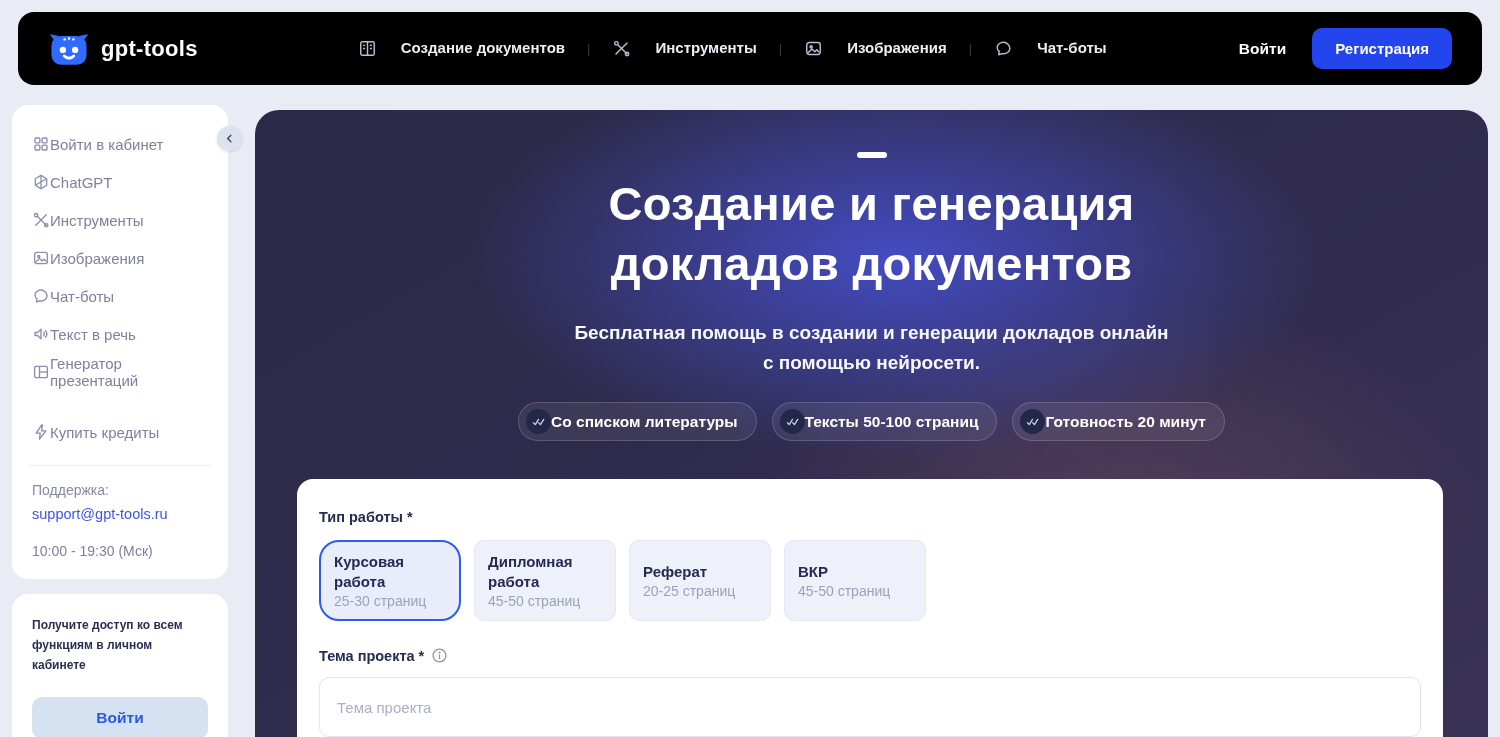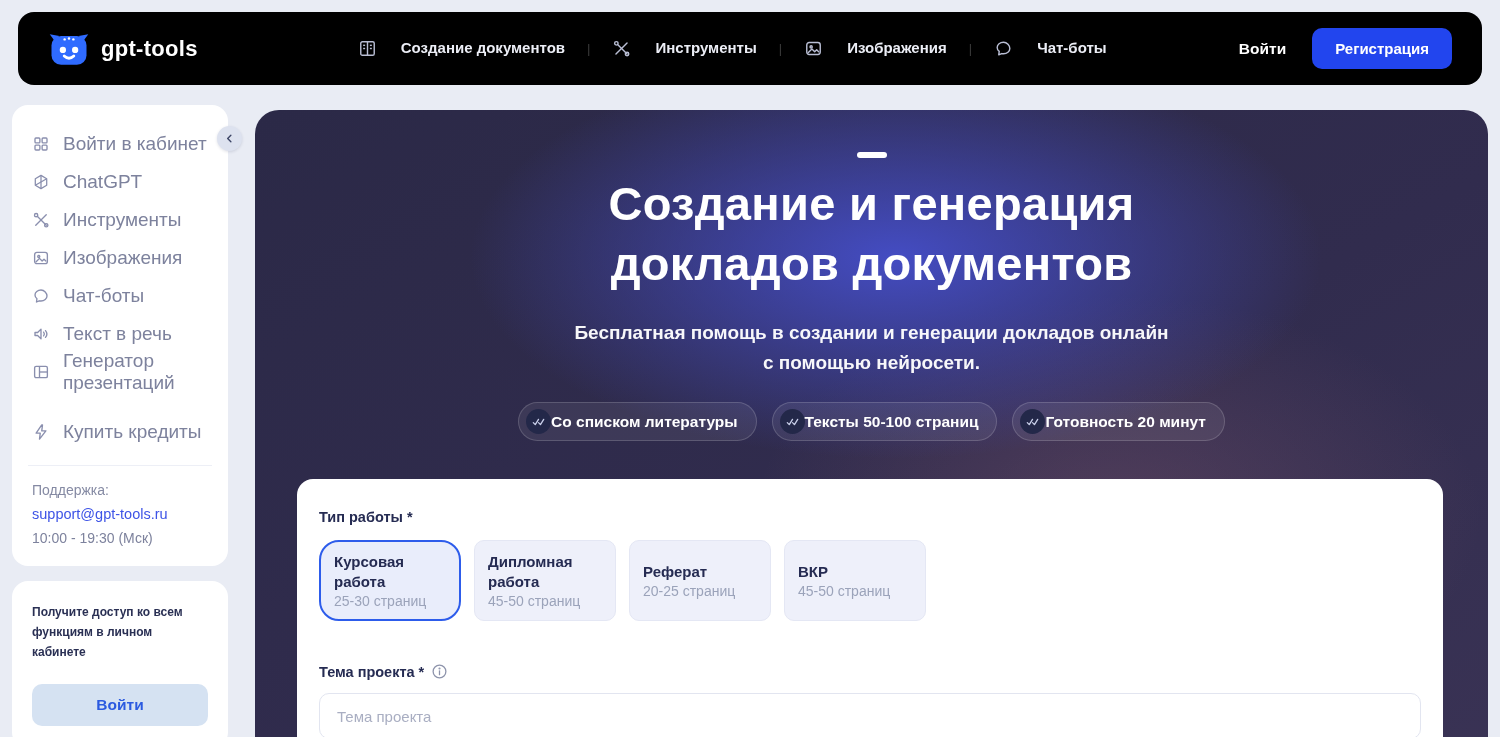--- a/index.html
+++ b/index.html
@@ -19,27 +19,27 @@
   .nav-sep { color:rgba(255,255,255,.22); margin:0 22px; font-size:13px; }
   .header-right { display:flex; align-items:center; gap:26px; }
   .login-link { color:#fff; font-size:15.5px; font-weight:600; cursor:pointer; }
   .register-btn { background:#2245ee; color:#fff; border:none; border-radius:10px;
     padding:12px 23px; font-size:15px; font-weight:600; cursor:pointer;
     font-family:"Liberation Sans", sans-serif; }
 
   
   .sidebar { position:absolute; left:12px; top:105px; width:216px; }
   .side-card { background:#fff; border-radius:16px; padding:20px; }
-  .side-item { display:flex; align-items:center; gap:13px; color:#7d829d;
-    font-size:19px; height:38px; cursor:pointer; }
+  .side-item { display:flex; align-items:center; color:#7d829d;
+    font-size:15px; height:38px; cursor:pointer; }
   .side-item svg { color:#8a8fae; flex:0 0 auto; }
   .side-gap { height:22px; }
   .side-divider { height:1px; background:#edeff6; margin:14px -4px 16px; }
   .support-label { color:#858aa3; font-size:14px; margin-bottom:8px; }
-  .support-email { color:#3d53e6; font-size:14.5px; margin-bottom:8px; cursor:pointer; }
+  .support-email { color:#3d53e6; font-size:14.5px; margin-bottom:21px; cursor:pointer; }
   .support-hours { color:#7d829d; font-size:14px; }
   .collapse-btn { position:absolute; left:205px; top:21px; width:25px; height:25px;
     border-radius:50%; background:#dde2ef; color:#3c4566; display:flex;
     align-items:center; justify-content:center; cursor:pointer; box-shadow:0 1px 3px rgba(40,50,90,.15); }
   .promo-card { background:#fff; border-radius:16px; padding:22px 20px; margin-top:15px; }
   .promo-text { color:#2a3054; font-size:12px; line-height:1.65; font-weight:600; }
   .promo-btn { margin-top:22px; width:100%; background:#d5e2f2; color:#2b5ae0;
     border:none; border-radius:10px; height:42px; font-size:15.5px; font-weight:600;
     cursor:pointer; font-family:"Liberation Sans", sans-serif; }
 
@@ -66,23 +66,23 @@
   .form-card { background:#fff; border-radius:16px; margin:38px 45px 0 42px;
     padding:30px 22px; text-align:left; }
   .field-label { color:#252b52; font-size:14.5px; font-weight:600; }
   .options { display:flex; gap:13px; margin-top:15px; }
   .option { width:142px; min-height:67px; background:#eef0fa; border:1px solid #e4e7f4;
     border-radius:10px; padding:10px 13px; display:flex; flex-direction:column;
     justify-content:center; cursor:pointer; }
   .option.selected { background:#e9edfb; border:2px solid #2d5ceb; border-radius:20px; }
   .option-title { color:#252b52; font-size:15px; line-height:1.3; font-weight:600; }
   .option-pages { color:#9ba3ba; font-size:14px; margin-top:2px; }
-  .topic-row { display:flex; align-items:center; gap:7px; margin-top:42px; }
+  .topic-row { display:flex; align-items:center; gap:7px; margin-top:26px; }
   .info-icon { color:#8d93ab; display:flex; cursor:pointer; }
-  .topic-input { margin-top:13px; width:100%; height:46px; border:1px solid #e2e5f0;
+  .topic-input { margin-top:13px; width:100%; height:60px; border:1px solid #e2e5f0;
     border-radius:10px; padding:0 17px; font-size:15px; color:#2a3054; outline:none;
     font-family:"Liberation Sans", sans-serif; }
   .topic-input::placeholder { color:#a9aec2; }
 </style>
 </head>
 <body>
 
 <div class="header">
   <div class="logo">
     <span style="display:flex;">

